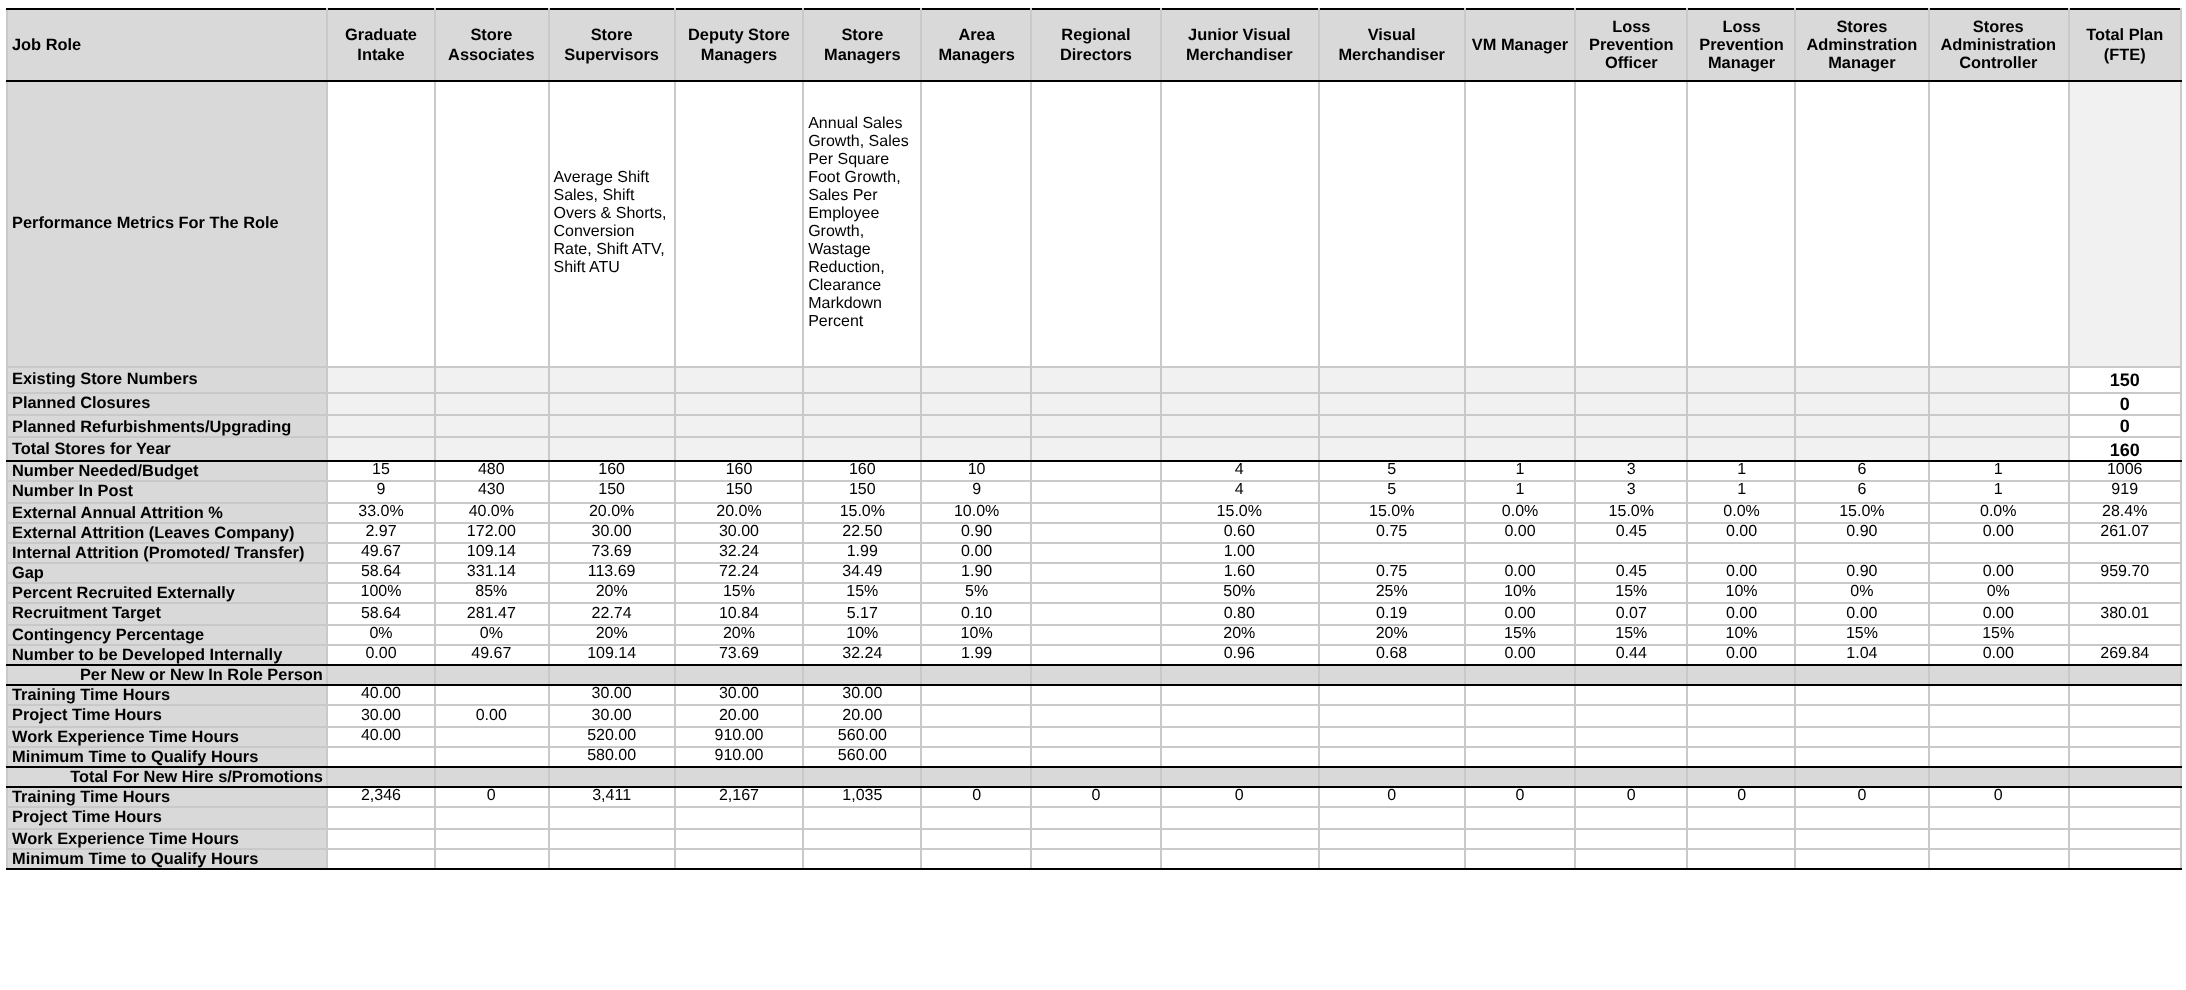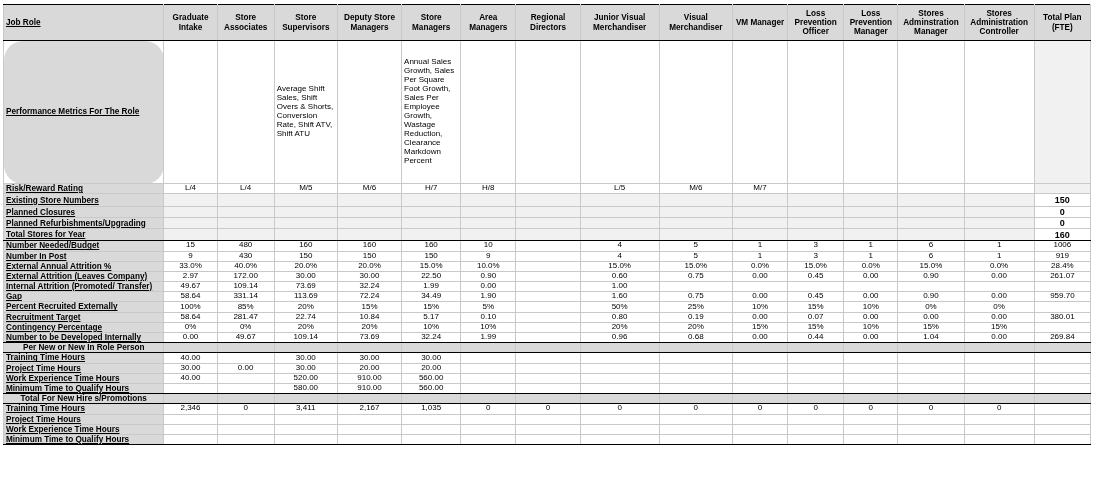--- a/index.html
+++ b/index.html
@@ -30,21 +30,20 @@
   }
   
   td.lbl{
     background:#d9d9d9;
     text-align:left;
     font-weight:bold;
     font-size:8.2px;
     border-left:1.4px solid #000;
     border-right:1.4px solid #000;
     white-space:nowrap;
-    text-decoration:underline;
   }
   
   td.hd{
     background:#d9d9d9;
     text-align:center;
     font-weight:bold;
     font-size:8.2px;
     line-height:1.15;
     vertical-align:middle;
   }
@@ -60,27 +59,27 @@
     text-align:center;font-weight:bold;font-size:9px;background:#ffffff;
   }
   
   td.grpL{border-left:1.4px solid #000;}
   td.grpR{border-right:1.4px solid #000;}
   
   tr.thickTop td{border-top:1.4px solid #000;}
   tr.thickBot td{border-bottom:1.4px solid #000;}
   
   td.band{
-    background:#d9d9d9;text-align:center;font-weight:bold;font-size:8.2px;
+    background:#d9d9d9;text-align:right;font-weight:bold;font-size:8.2px;
     border-left:1.4px solid #000;border-right:1.4px solid #000;white-space:nowrap;
   }
   td.bandfill{background:#d9d9d9;}
   
   tr.metricsRow td{height:142px;}
-  tr.metricsRow td.lbl{vertical-align:middle;border-radius:19px;}
+  tr.metricsRow td.lbl{vertical-align:middle;}
 </style>
 </head>
 <body>
 
 <div id="sheet">
   <table class="grid">
     <colgroup>
       <col style="width:160px">
         <col style="width:53px">
         <col style="width:57px">
@@ -132,38 +131,20 @@
         <td class="metric"></td>
         <td class="metric"></td>
         <td class="metric"></td>
         <td class="metric grpL"></td>
         <td class="metric grpR"></td>
         <td class="metric"></td>
         <td class="metric grpR"></td>
         <td class="metric shade grpR"></td>
       </tr>
 
-      <tr class="thickTop" style="height:10px">
-        <td class="lbl">Risk/Reward Rating</td>
-        <td class="num">L/4</td>
-        <td class="num">L/4</td>
-        <td class="num">M/5</td>
-        <td class="num">M/6</td>
-        <td class="num">H/7</td>
-        <td class="num">H/8</td>
-        <td class="num"></td>
-        <td class="num">L/5</td>
-        <td class="num">M/6</td>
-        <td class="num">M/7</td>
-        <td class="num grpL"></td>
-        <td class="num grpR"></td>
-        <td class="num"></td>
-        <td class="num grpR"></td>
-        <td class="num shade grpR"></td>
-      </tr>
 
 
       <tr style="height:13px">
         <td class="lbl">Existing Store Numbers</td>
         <td class="num shade"></td>
         <td class="num shade"></td>
         <td class="num shade"></td>
         <td class="num shade"></td>
         <td class="num shade"></td>
         <td class="num shade"></td>

